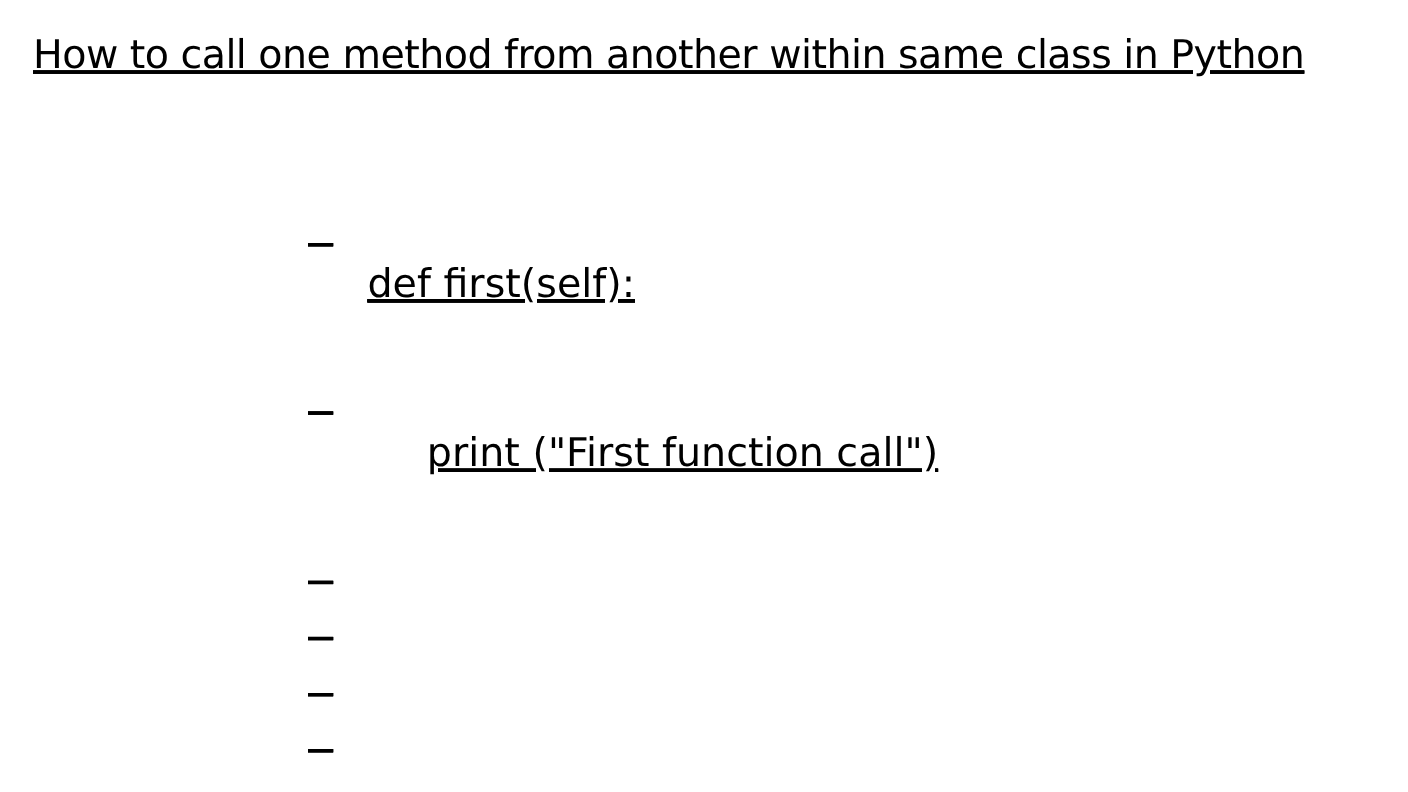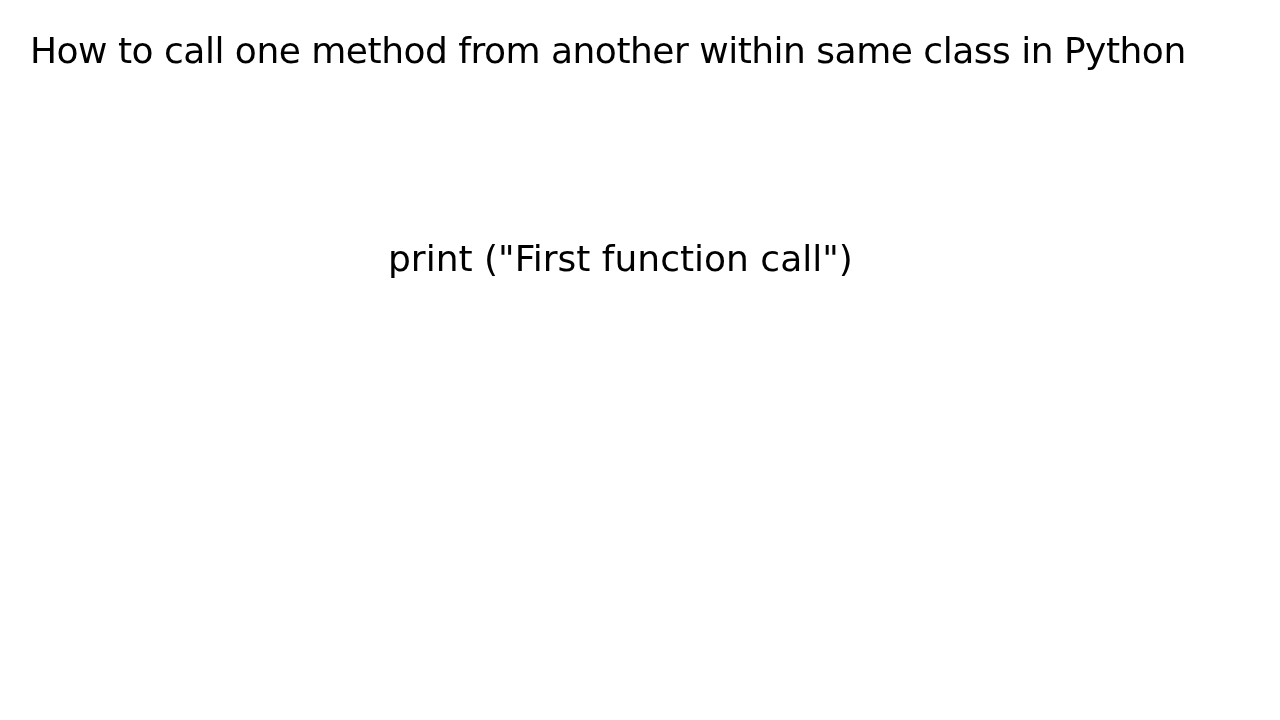--- a/index.html
+++ b/index.html
@@ -1,18 +1,19 @@
 <!DOCTYPE html>
 <html><head>
   <meta charset="utf-8">
   <style>
     * {
       margin: 0;
       padding: 0;
       box-sizing: border-box;
+      text-decoration: underline;
     }
     body {
       width: 1280px;
       height: 720px;
       background: #ffffff;
       font-family: "DejaVu Sans", "Segoe UI", Arial, sans-serif;
       color: #000000;
       overflow: hidden;
     }
     .title {
@@ -41,20 +42,21 @@
     .blank-line {
       height: 51px;
     }
   </style>
 </head>
 <body>
 
 <div class="title">How to call one method from another within same class in Python</div>
 
 <div class="code-block">
+  <span class="code-line indent-1">def first(self):</span>
   <span class="code-line indent-2">print ("First function call")</span>
   <span class="blank-line"></span>
   
   
   
   <span class="blank-line"></span>
   
   
 </div>
 

